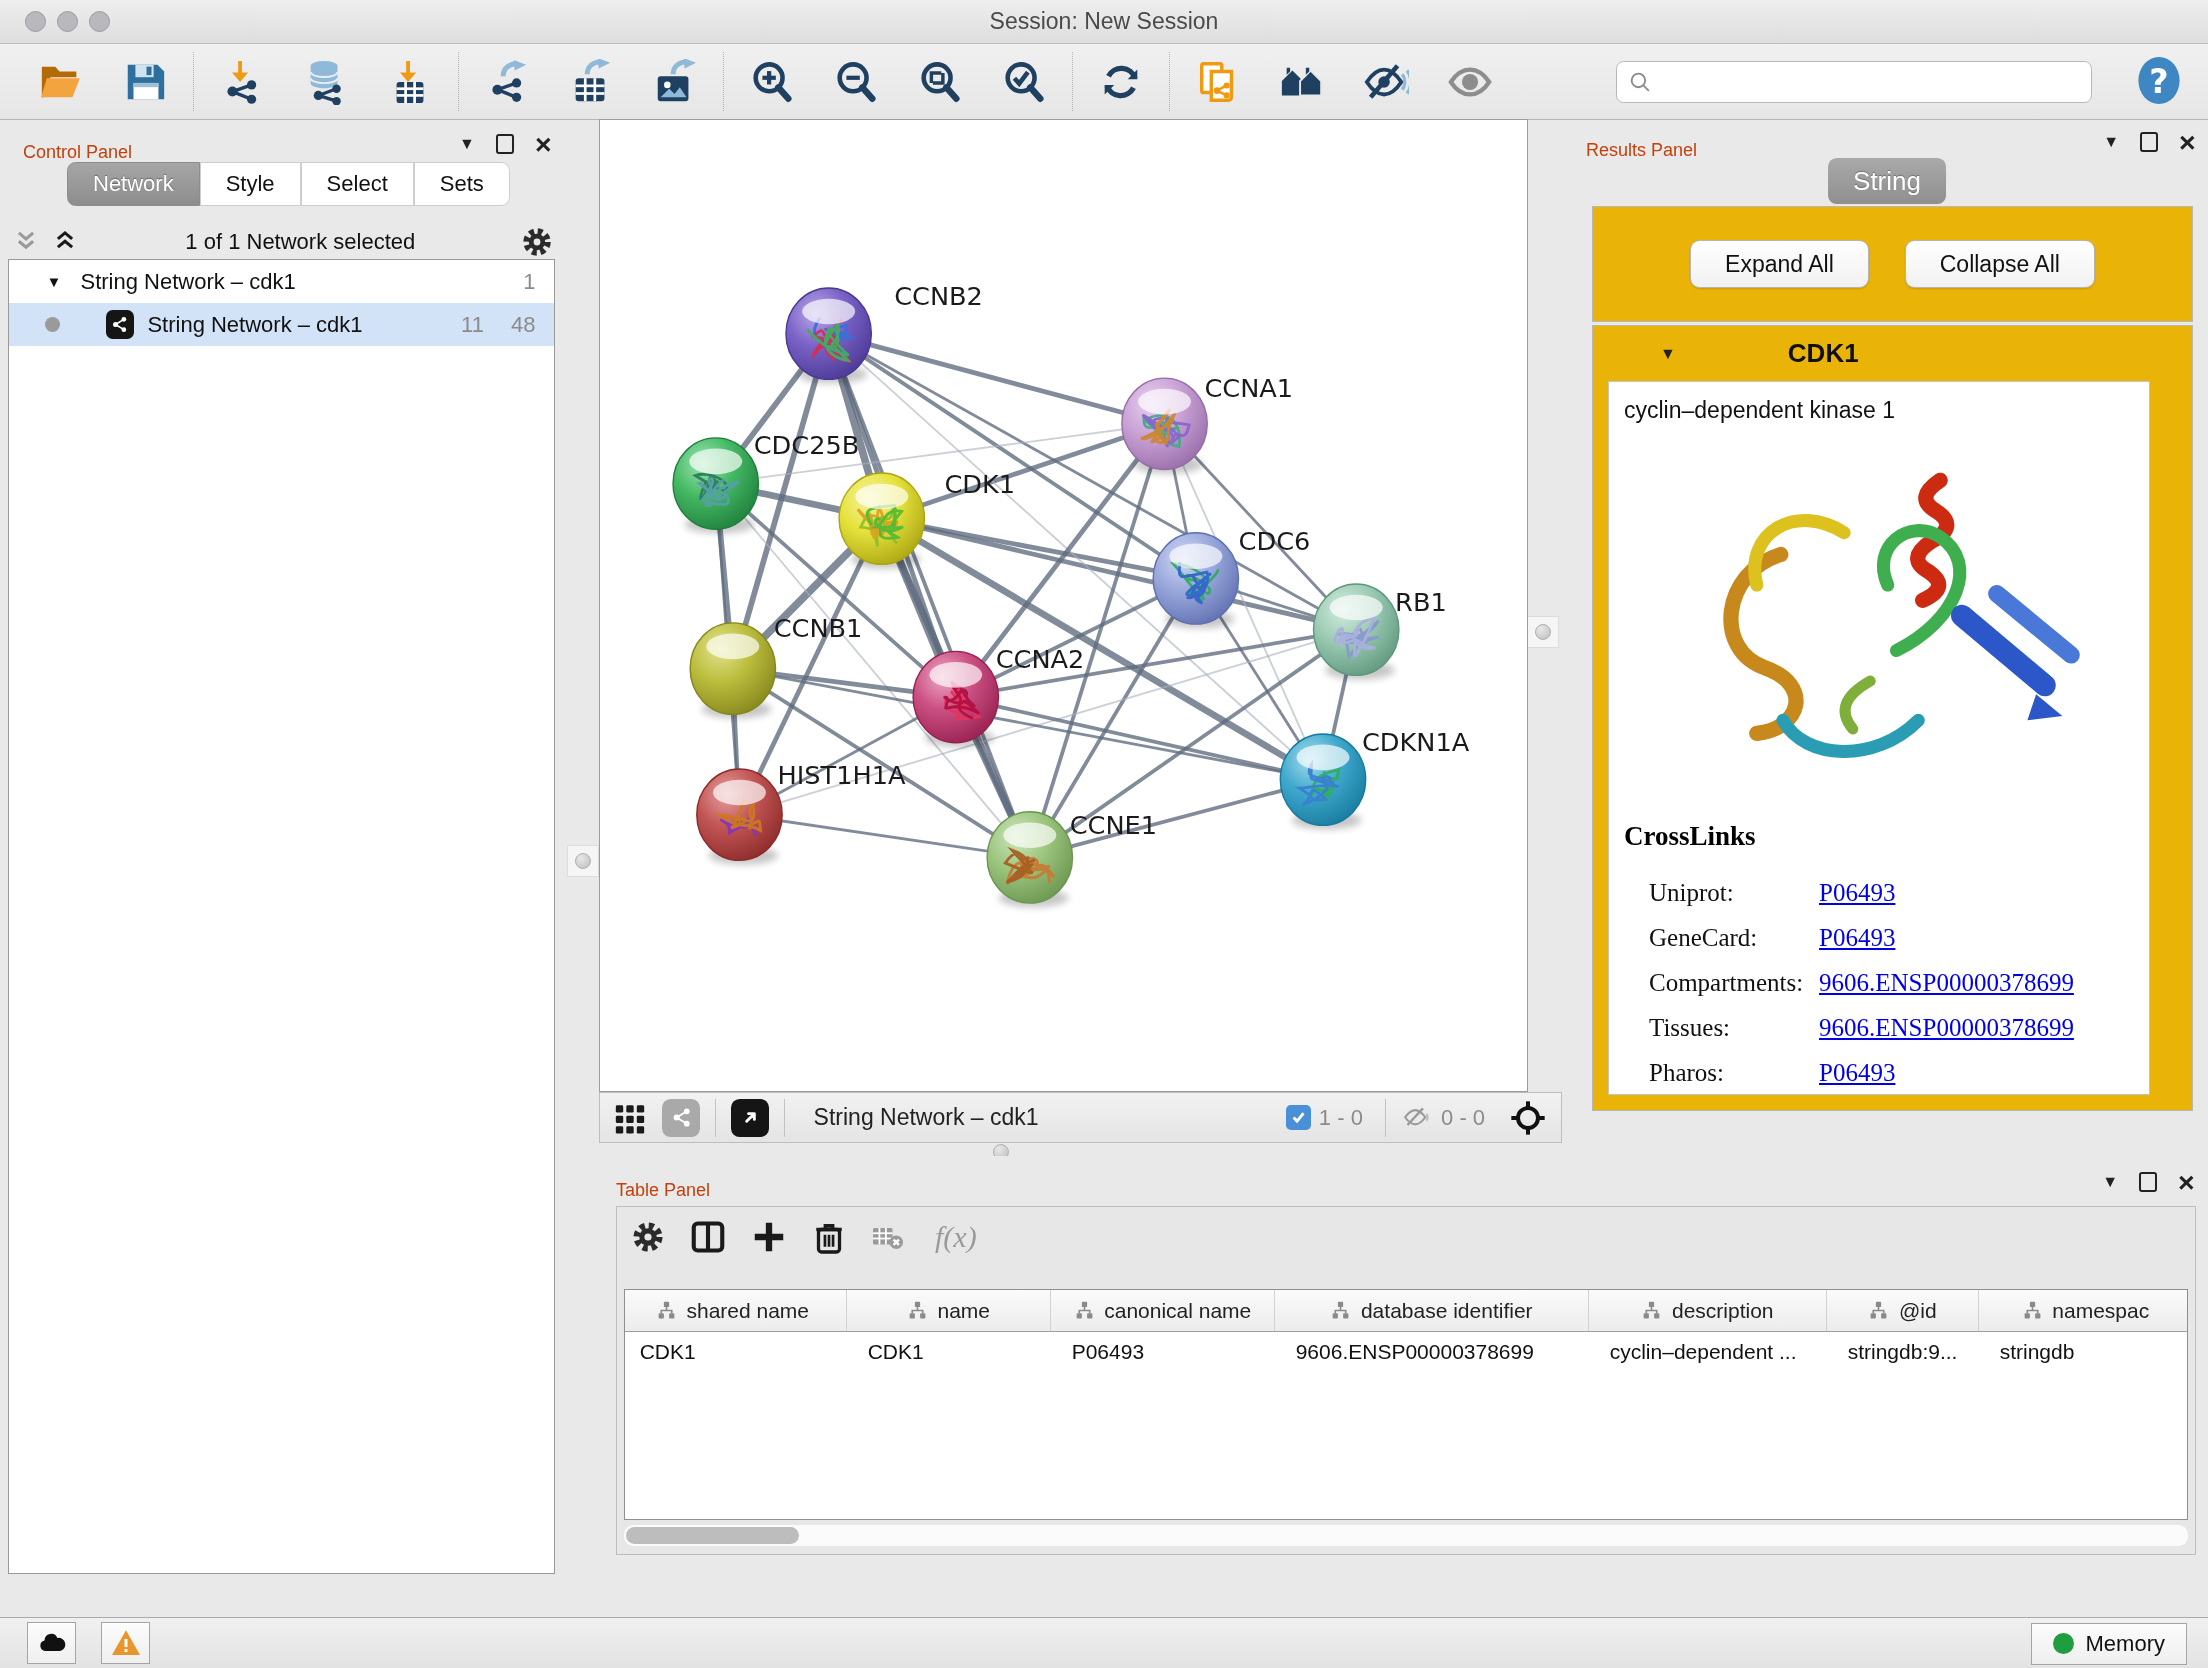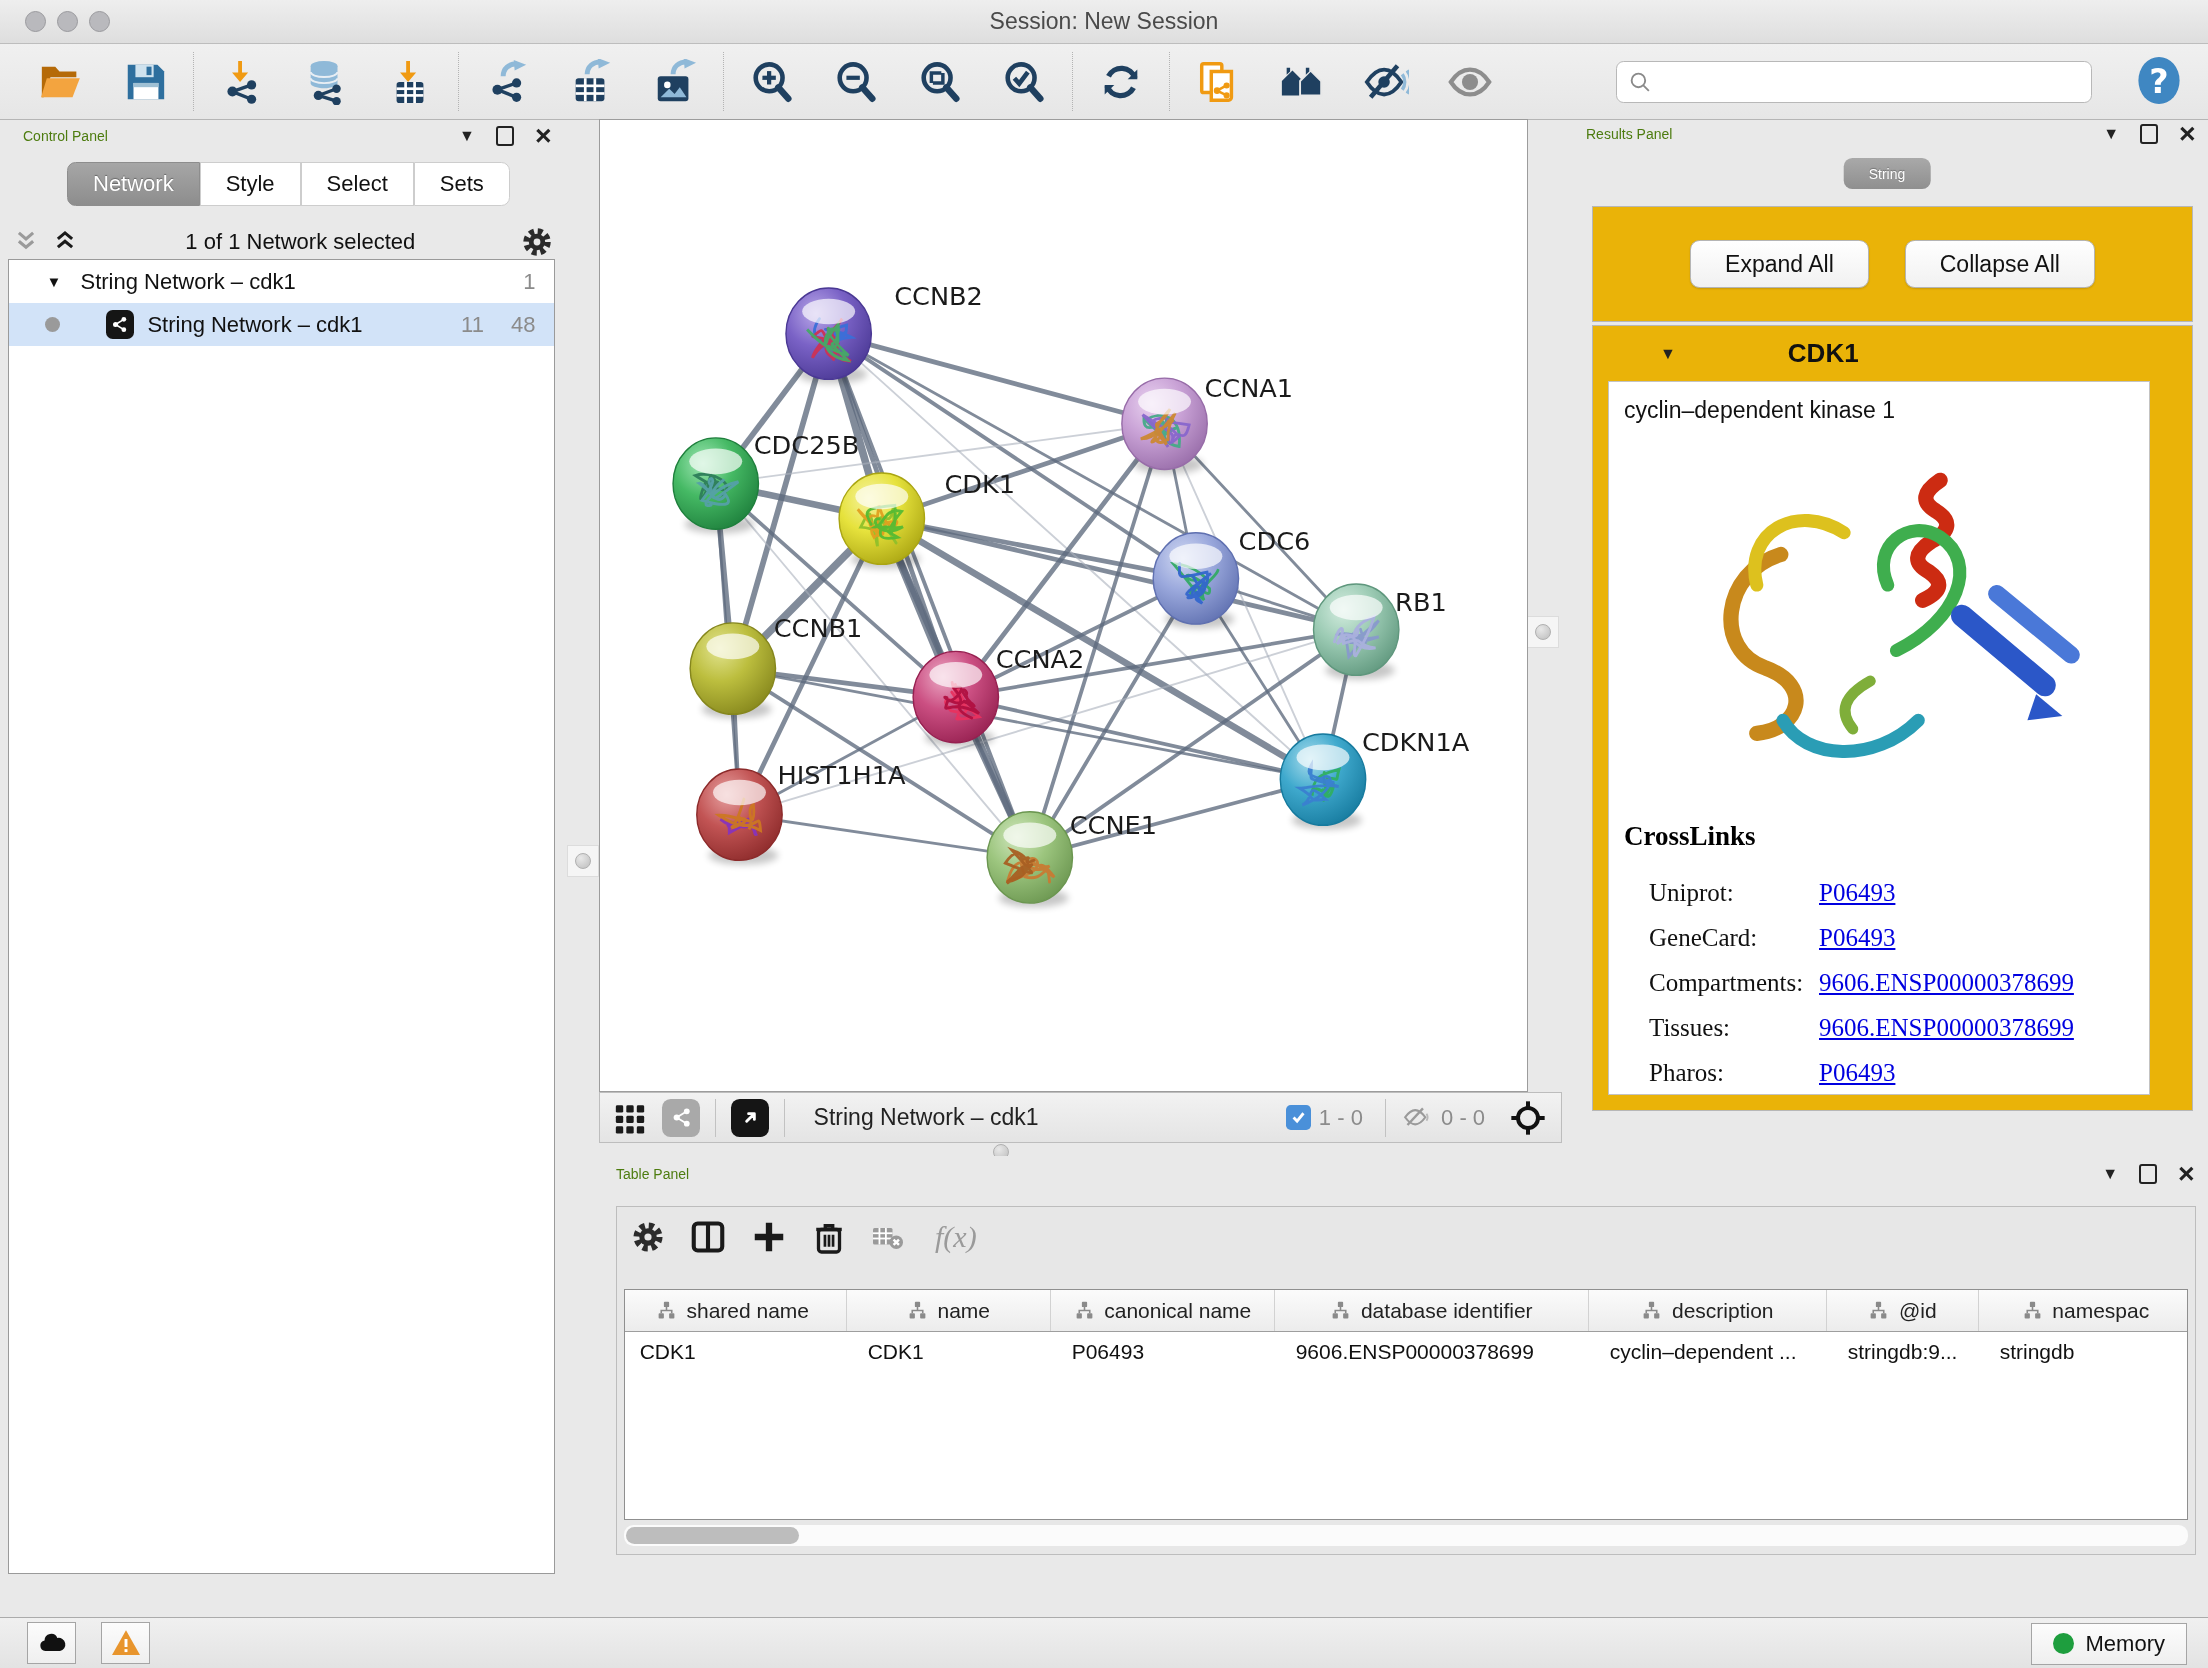--- a/index.html
+++ b/index.html
@@ -21,21 +21,21 @@
   .tb-group { display:flex; align-items:center; gap:38px; }
   .tb-sep { border-left:1.9px dotted #b3b3b3; height:59px; margin:0 25px; }
   .tbi { width:46px; height:46px; display:block; }
   #search-box { position:absolute; right:116px; top:17px; width:476px; height:42px;
     background:#fff; border:1px solid #b8b8b8; border-radius:7.6px;
     display:flex; align-items:center; padding-left:11.4px; }
   #search-box input { border:none; outline:none; font-size:21px; width:409px; background:transparent; }
   #help-btn { position:absolute; right:25px; top:11.4px; width:48px; height:51px; }
 
   
-  .panel-title { font-size:14px; color:#4d7c0f; }
+  .panel-title { font-size:18px; color:#c2410c;margin-top:16px; }
   .pt-icons { display:flex; align-items:center; gap:21px; }
   .pt-tri { font-size:16px; color:#222; }
   .pt-float { width:18px; height:20px; border:2.4px solid #222; border-radius:2.9px; }
   .pt-x { font-size:28.5px; font-weight:bold; color:#222; line-height:19px; }
 
   
   #control-panel { position:absolute; left:0; top:120px; width:563px; height:1497px; background:#e9e9e9; }
   #cp-header { position:absolute; left:23px; right:11.4px; top:5.7px; display:flex; justify-content:space-between; align-items:center; }
   .tabs { position:absolute; display:flex; }
   .tab { height:44px; display:flex; align-items:center; justify-content:center;
@@ -72,21 +72,21 @@
   .nt-sep { border-left:1px solid #c2c2c2; height:38px; margin:0 15px; }
   #nt-title { font-size:23px; color:#222; margin-left:13.3px; }
   .nt-count { font-size:22px; color:#8b8b8b; margin:0 7.6px; }
   #nt-checkbox { width:25px; height:25px; border-radius:4.8px; background:#4a90d9;
     display:flex; align-items:center; justify-content:center; }
 
   
   #results-panel { position:absolute; left:1565px; top:120px; width:644px; height:1036px; background:#e9e9e9; }
   #rp-header { position:absolute; left:21px; right:13.3px; top:3.8px; display:flex; justify-content:space-between; align-items:center; }
   #rp-tab { position:absolute; left:50%; transform:translateX(-50%); top:38px;
-    background:linear-gradient(#a9a9a9,#8f8f8f); color:#fff; font-size:14px;
+    background:linear-gradient(#a9a9a9,#8f8f8f); color:#fff; font-size:26px;
     padding:7.6px 25px; border-radius:8.6px; text-shadow:0 -1px 1px rgba(0,0,0,.3); }
   .rp-box { position:absolute; left:27px; right:16px; background:#eab308;
     border:1.9px solid #b7b7b7; }
   #rp-box1 { top:86px; height:116px; display:flex; align-items:center; justify-content:center; gap:36px; }
   .rp-btn { background:linear-gradient(#ffffff,#f1f1f1); border:1px solid #b5b5b5;
     border-radius:9.5px; font-size:23px; color:#111; padding:9.5px 34px;
     box-shadow:0 1px 1.9px rgba(0,0,0,.15); }
   #rp-box2 { top:205px; bottom:45px; }
   #rp-gene-row { height:55px; display:flex; align-items:center; }
   #rp-gene { font-size:26px; font-weight:bold; color:#111; margin-left:112px; }

